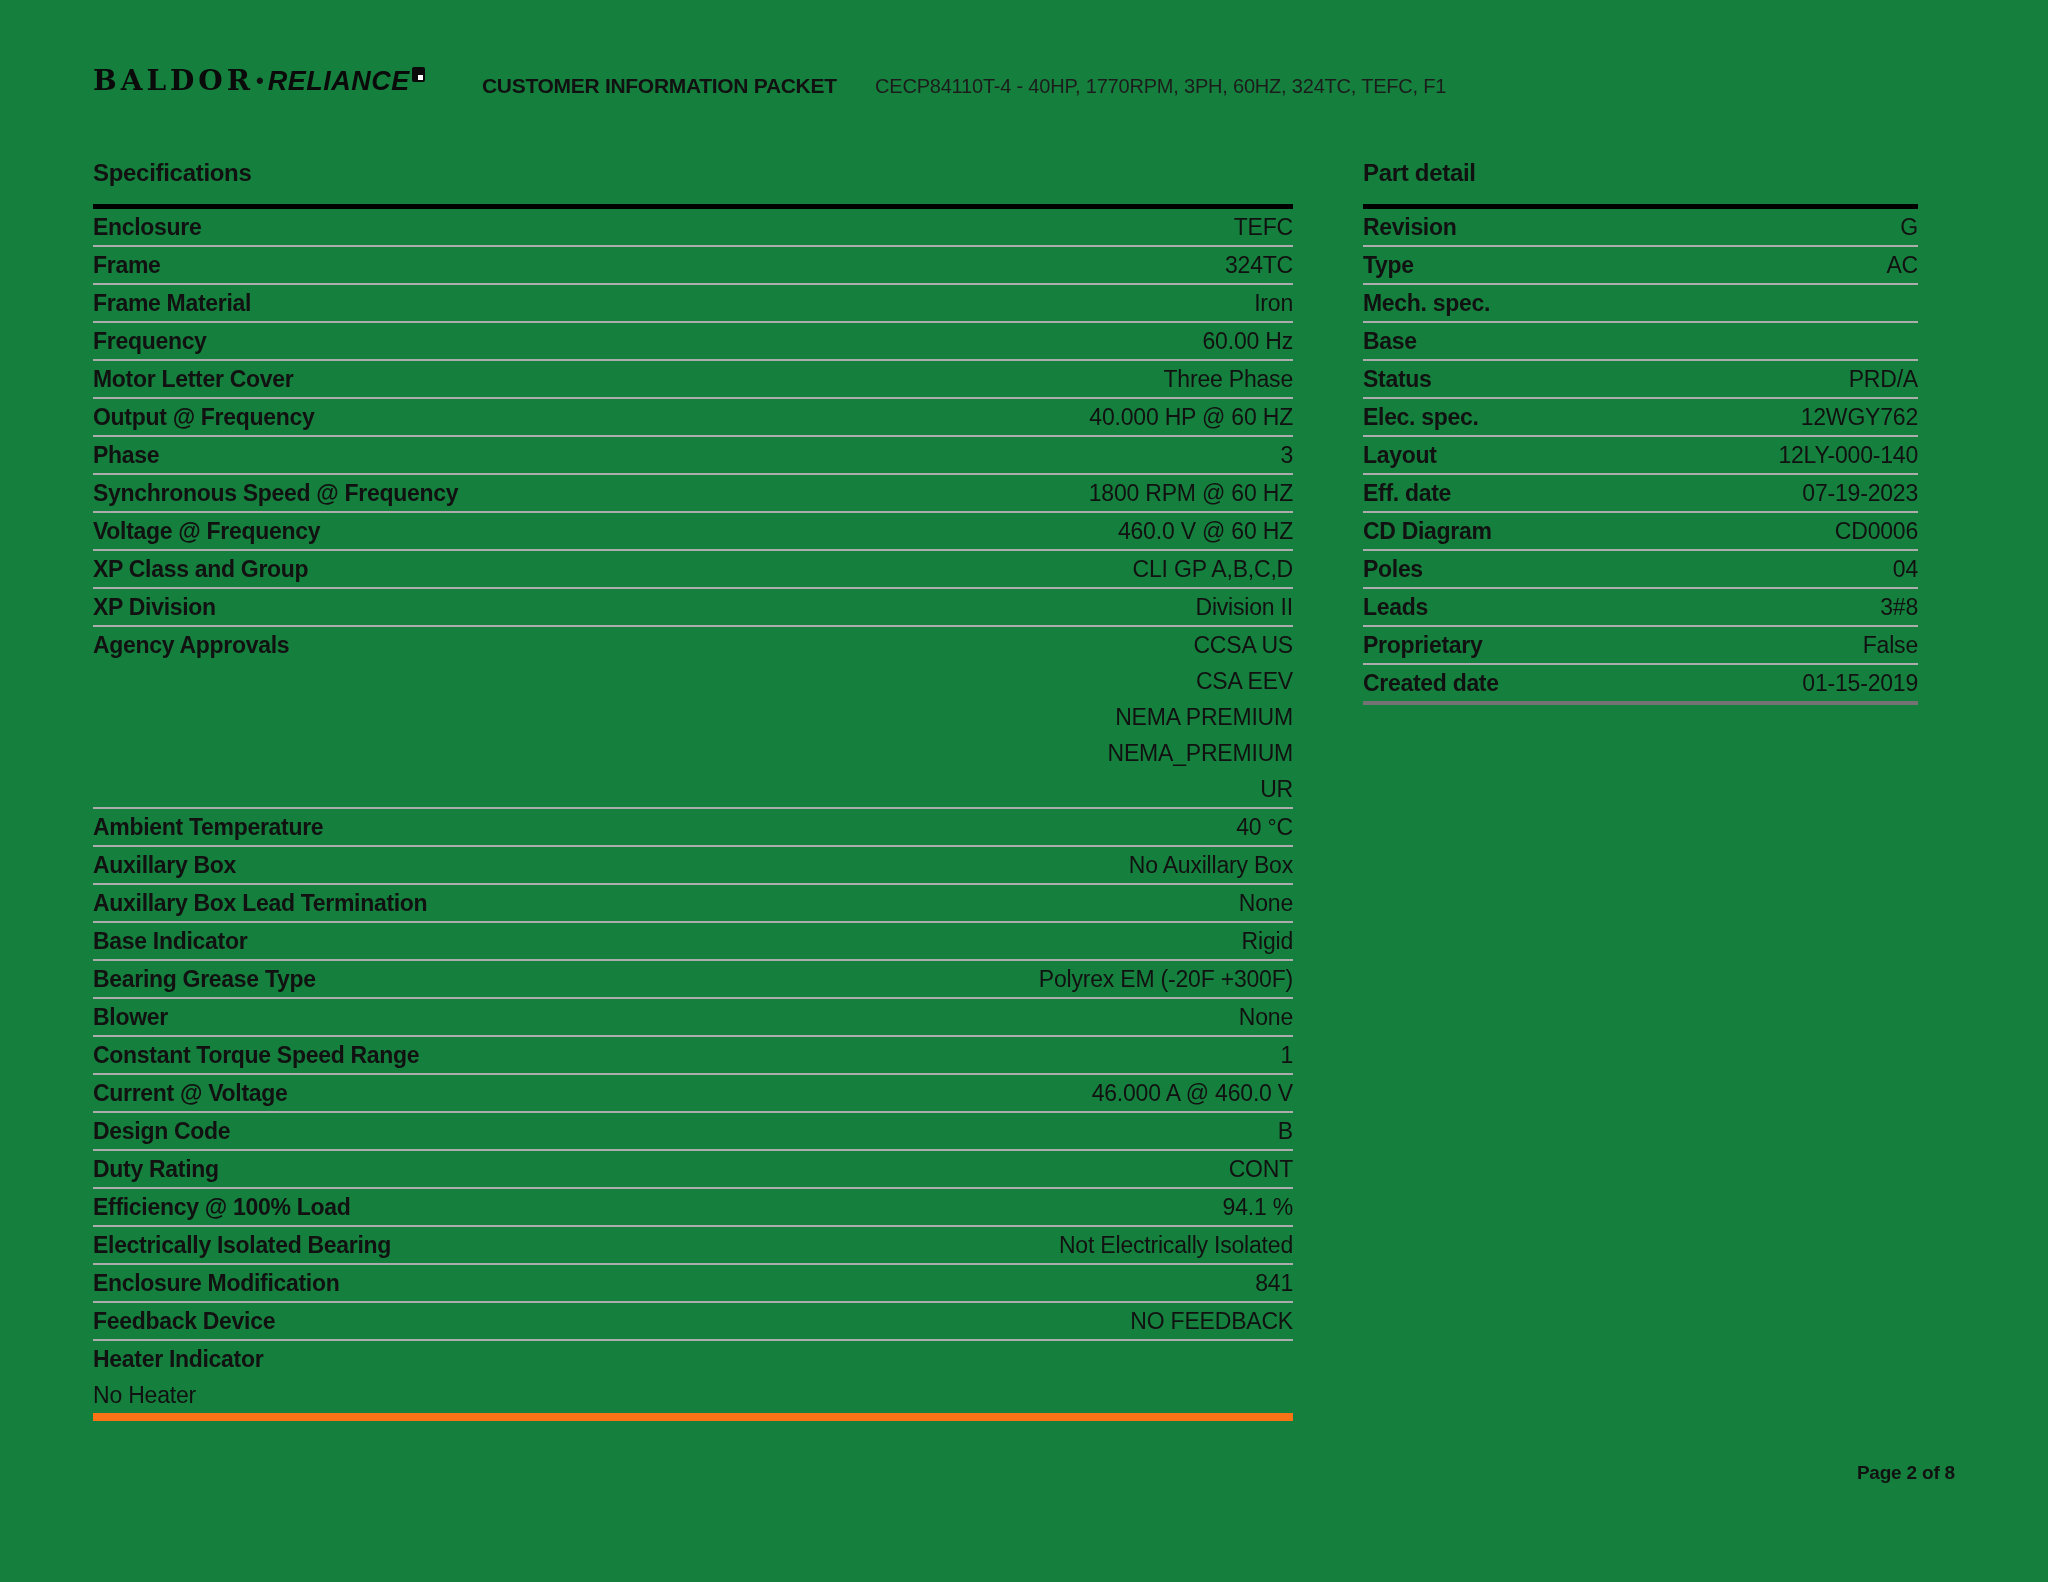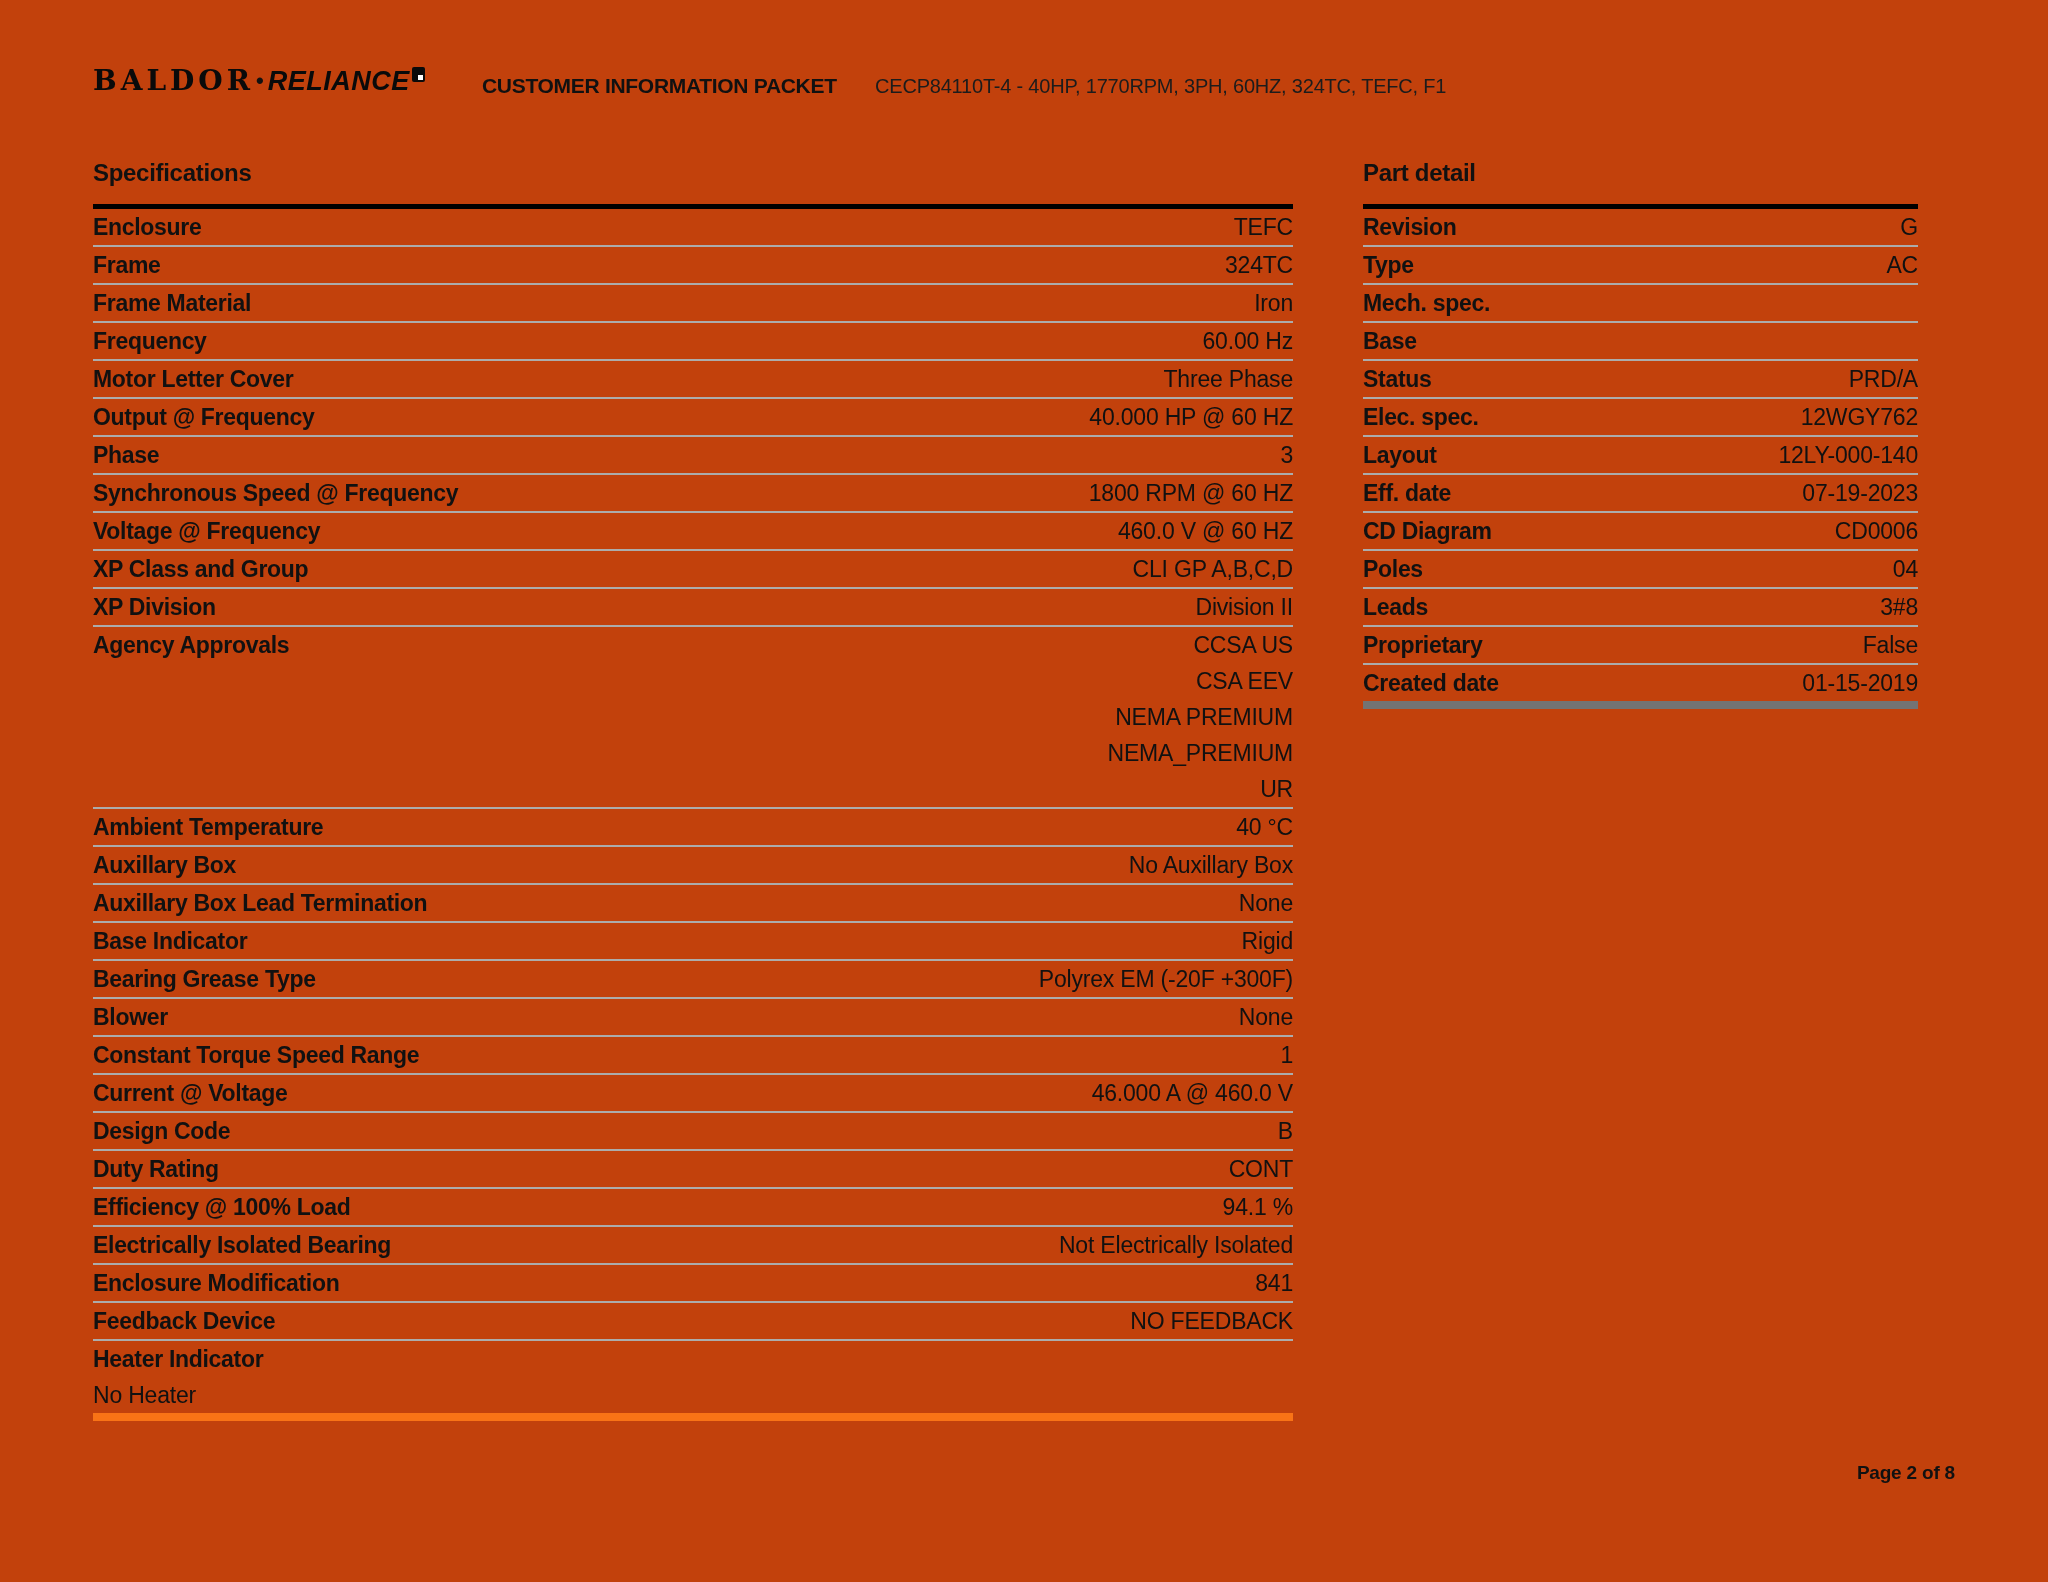--- a/index.html
+++ b/index.html
@@ -1,19 +1,19 @@
 <!DOCTYPE html>
 <html><head>
 <meta charset="utf-8">
 <style>
   html,body{margin:0;padding:0;background:#e8e8e8;}
   .page{
     position:relative;
     width:2048px;height:1582px;
-    background:#c2410c;
+    background:#15803d;
     font-family:"Liberation Sans", sans-serif;
     color:#111111;
     overflow:hidden;
   }
 
   
   .logo{position:absolute;left:93px;top:64px;white-space:nowrap;}
   .logo-baldor{
     font-family:"DejaVu Serif", serif;
     font-weight:bold;font-size:28px;letter-spacing:4px;color:#0a0a0a;
@@ -51,21 +51,21 @@
     display:flex;justify-content:space-between;align-items:flex-start;
     box-sizing:border-box;border-bottom:2px solid #acacac;
   }
   .row .label{
     font-weight:bold;font-size:23px;line-height:36px;
     letter-spacing:-0.3px;white-space:nowrap;
   }
   .row .values{flex:1;text-align:right;font-size:23px;letter-spacing:-0.2px;}
   .value-line{line-height:36px;min-height:36px;white-space:nowrap;}
   .spec-rows .row:last-child{border-bottom:8px solid #f97316;flex-direction:column;}
-  .part-rows .row:last-child{border-bottom:8px solid #737373;gap:21px;}
+  .part-rows .row:last-child{border-bottom:4px solid #737373;gap:21px;}
 
   
   .page-number{
     position:absolute;right:93px;top:1462px;
     font-size:19px;font-weight:bold;letter-spacing:-0.2px;
   }
 </style>
 </head>
 <body>
 

